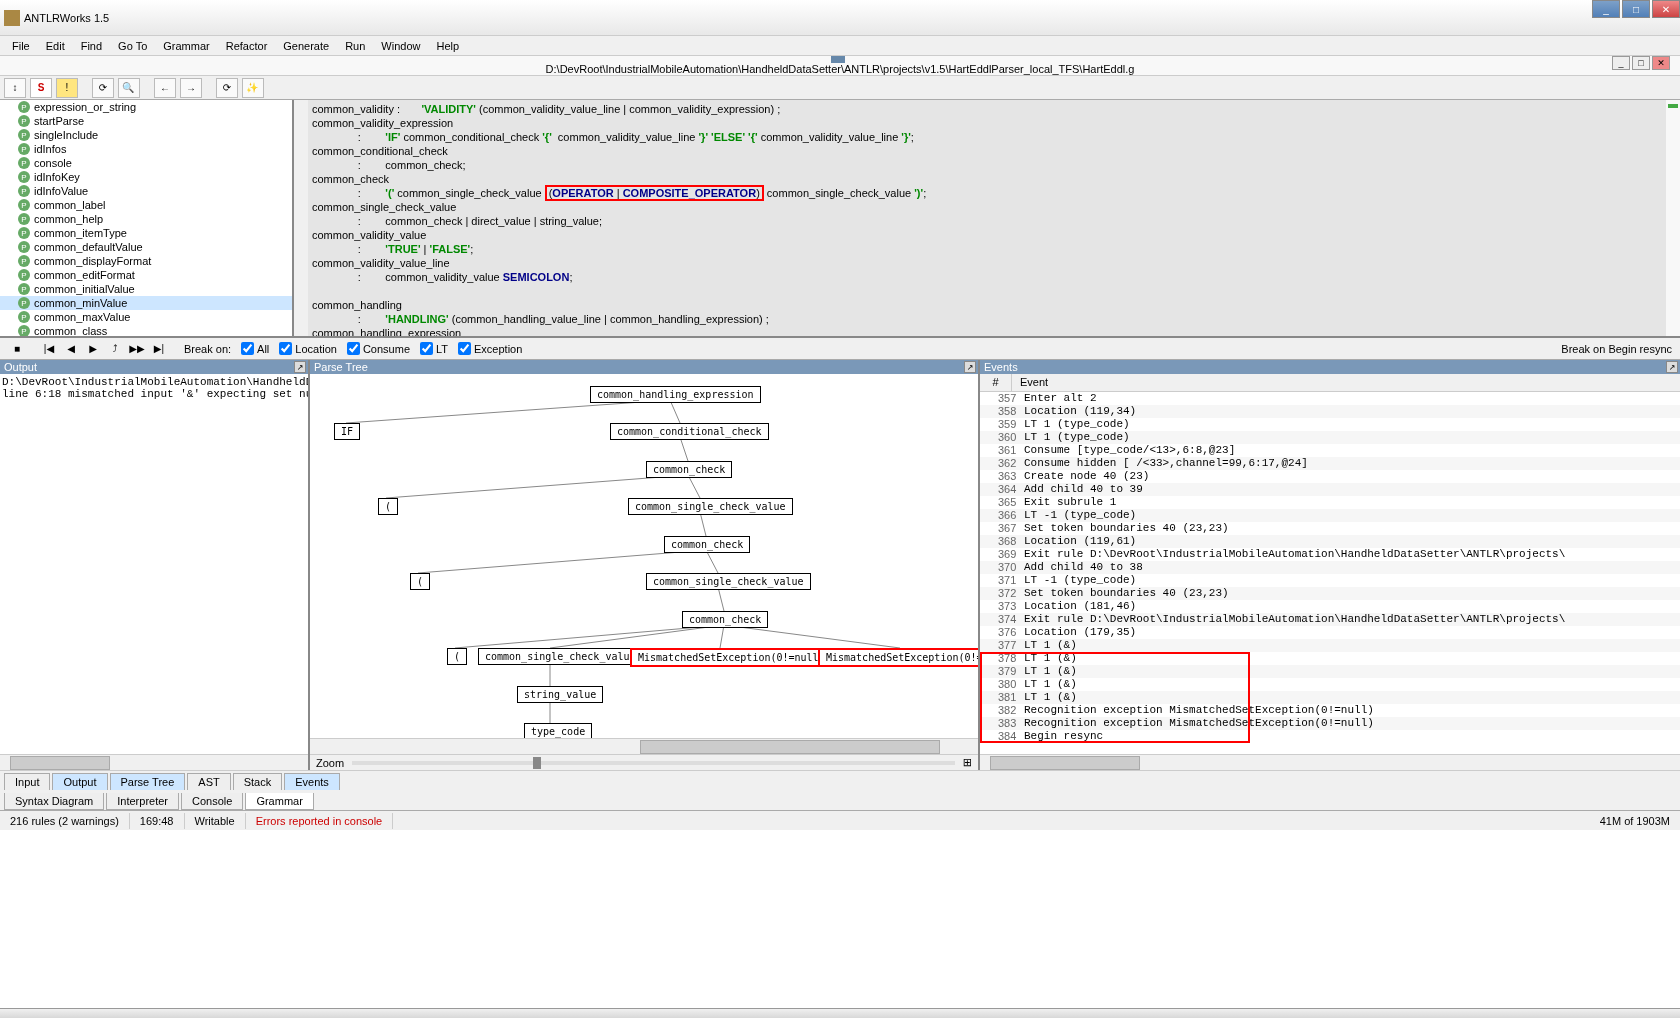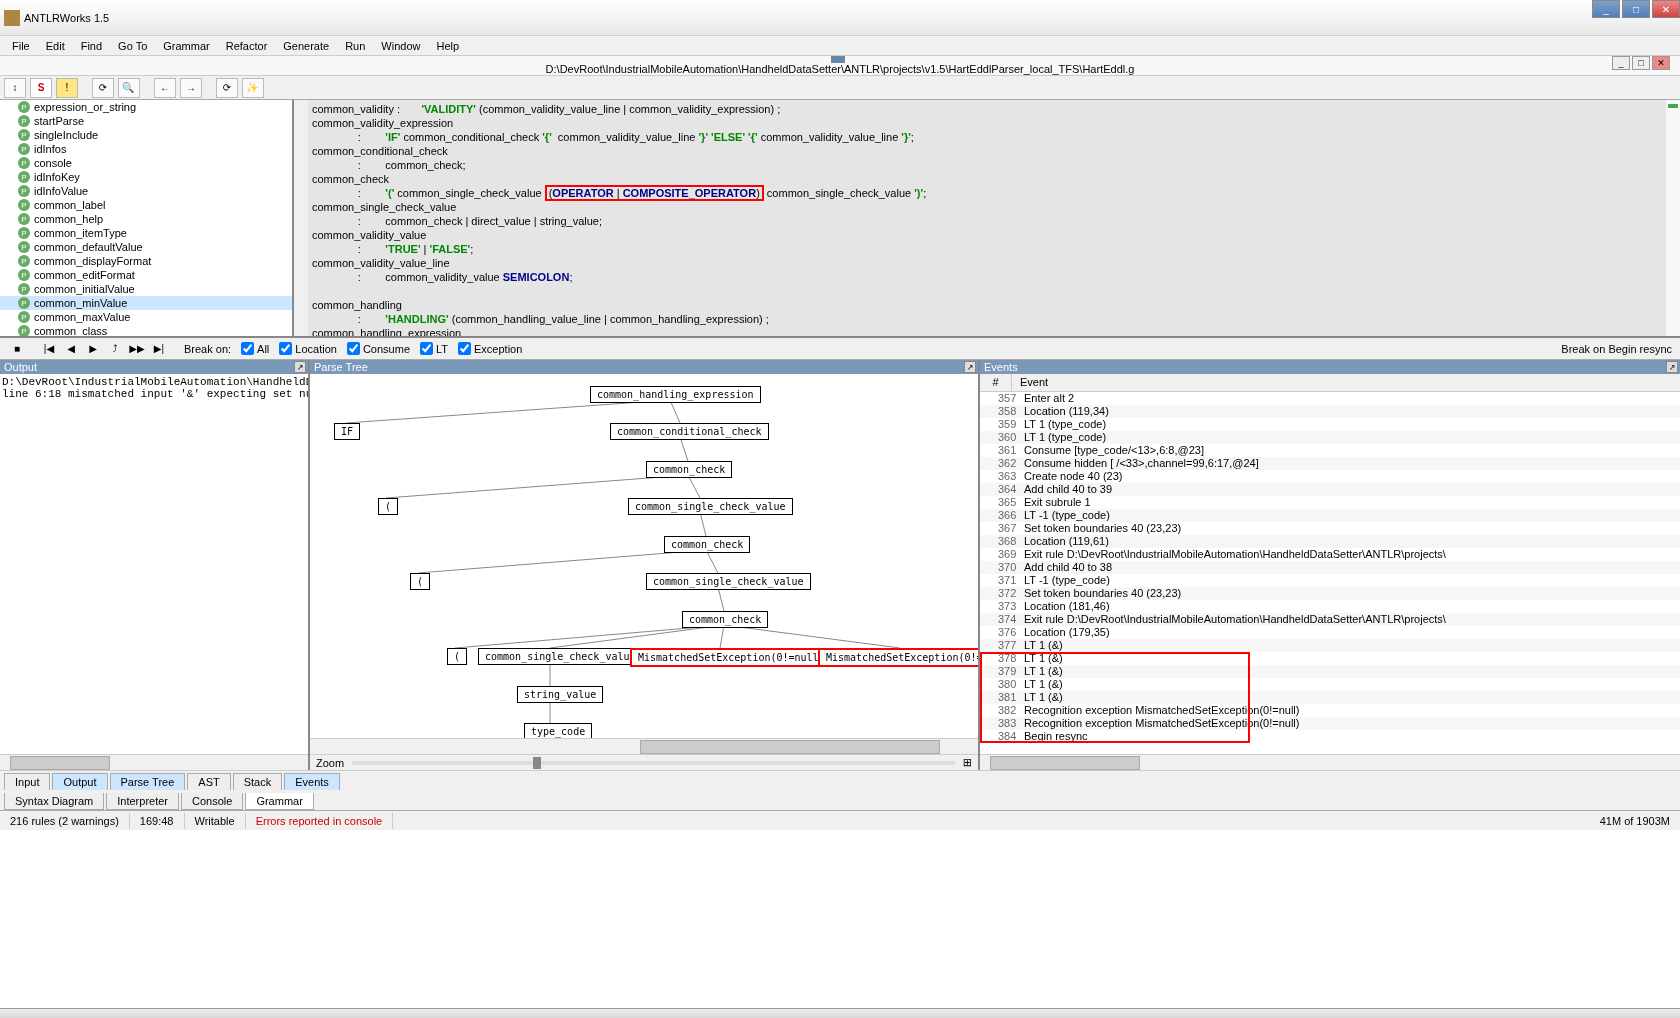--- a/index.html
+++ b/index.html
@@ -71,21 +71,21 @@
 .zoom-thumb { position: absolute; width: 8px; height: 12px; background: #888; top: -4px; left: 30%; }
 
 .events-pane { flex: 1; display: flex; flex-direction: column; }
 .events-table { flex: 1; background: #fff; overflow: auto; }
 .ev-header { display: flex; background: #f0f0f0; border-bottom: 1px solid #ccc; height: 18px; }
 .ev-header .col-num { width: 32px; padding: 2px 4px; border-right: 1px solid #ccc; text-align: center; }
 .ev-header .col-ev { flex: 1; padding: 2px 8px; }
 .ev-row { display: flex; height: 13px; line-height: 13px; }
 .ev-row:nth-child(even) { background: #f6f6f6; }
 .ev-row .col-num { width: 32px; padding: 0 18px; text-align: right; color: #666; }
-.ev-row .col-ev { flex: 1; padding: 0 8px; white-space: nowrap; overflow: hidden; }
+.ev-row .col-ev { flex: 1; padding: 0 8px; white-space: nowrap; overflow: hidden; font-family: Liberation Mono, monospace; }
 
 
 .tab-strip { height: 20px; background: #f0f0f0; display: flex; align-items: flex-end; padding: 0 4px; border-top: 1px solid #ccc; }
 .tab { padding: 2px 10px; border: 1px solid #aaa; background: #eee; margin-right: 2px; border-bottom: none; }
 .tab.active { background: #cde6ff; }
 .tab-strip2 { height: 20px; background: #f0f0f0; display: flex; align-items: flex-end; padding: 0 4px; }
 .tab2 { padding: 2px 10px; border: 1px solid #aaa; background: #eee; margin-right: 2px; border-top: none; }
 .tab2.active { background: #fff; }
 
 

